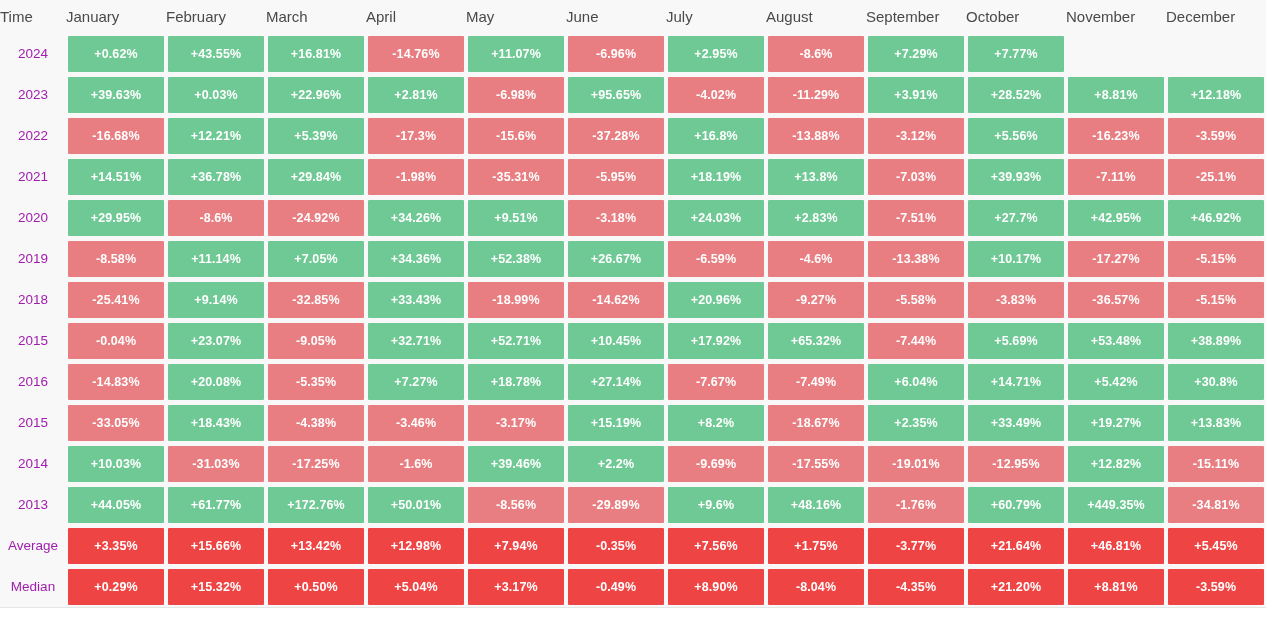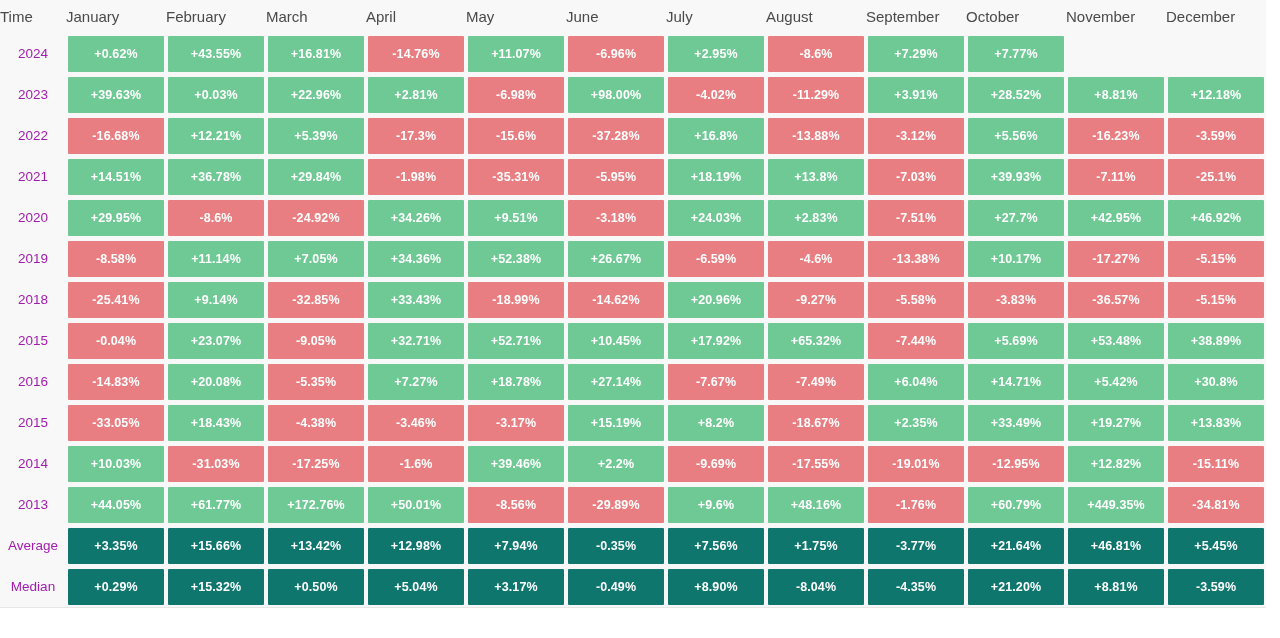--- a/index.html
+++ b/index.html
@@ -66,21 +66,21 @@
     justify-content: center;
     font-size: 12.5px;
     font-weight: bold;
     color: #ffffff;
     letter-spacing: 0.1px;
     white-space: nowrap;
     box-sizing: border-box;
   }
   .cell-inner.pos  { background: #6fc995; }
   .cell-inner.neg  { background: #e87e81; }
-  .cell-inner.stat { background: #0f766e; }
+  .cell-inner.stat { background: #ef4444; }
   .cell-inner.empty{ background: transparent; }
 </style>
 </head>
 <body>
 
 <table id="heatmap-table">
   <thead>
     <tr>
       <th class="time-head">Time</th>
 
@@ -150,21 +150,21 @@
         <td class="cell">
           <div class="cell-inner pos">+22.96%</div>
         </td>
         <td class="cell">
           <div class="cell-inner pos">+2.81%</div>
         </td>
         <td class="cell">
           <div class="cell-inner neg">-6.98%</div>
         </td>
         <td class="cell">
-          <div class="cell-inner pos">+98.00%</div>
+          <div class="cell-inner pos">+95.65%</div>
         </td>
         <td class="cell">
           <div class="cell-inner neg">-4.02%</div>
         </td>
         <td class="cell">
           <div class="cell-inner neg">-11.29%</div>
         </td>
         <td class="cell">
           <div class="cell-inner pos">+3.91%</div>
         </td>

